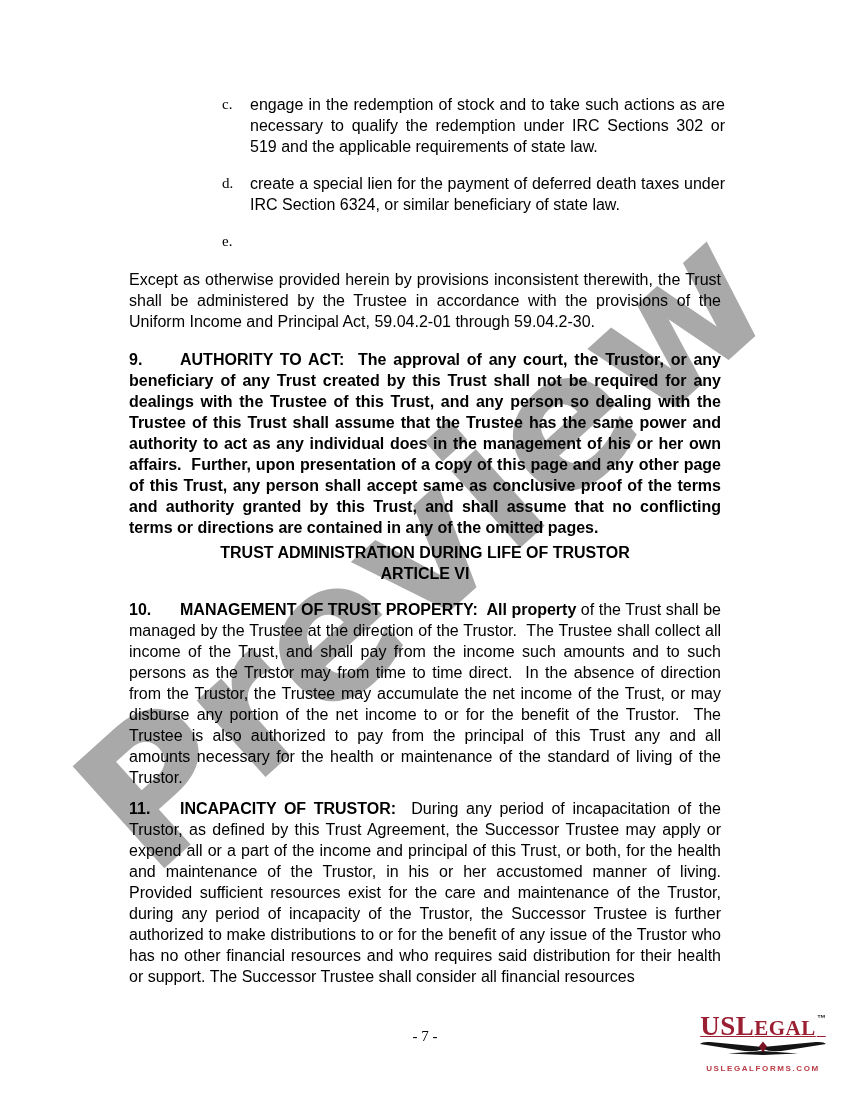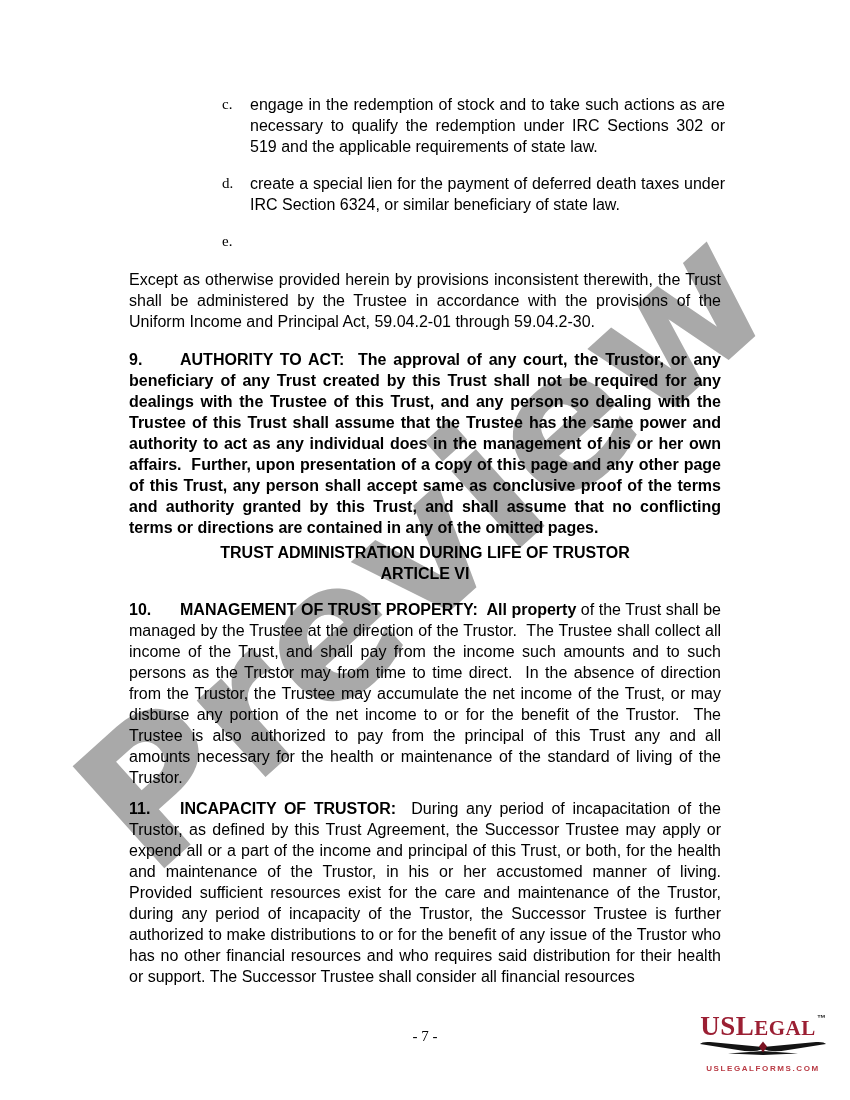--- a/index.html
+++ b/index.html
@@ -130,21 +130,21 @@
 
     <p class="para mt-s11">
       <span class="sec-num">11.</span><span class="bold">INCAPACITY OF TRUSTOR:</span><span>&nbsp; During any period of incapacitation of the Trustor, as defined by this Trust Agreement, the Successor Trustee may apply or expend all or a part of the income and principal of this Trust, or both, for the health and maintenance of the Trustor, in his or her accustomed manner of living. Provided sufficient resources exist for the care and maintenance of the Trustor, during any period of incapacity of the Trustor, the Successor Trustee is further authorized to make distributions to or for the benefit of any issue of the Trustor who has no other financial resources and who requires said distribution for their health or support. The Successor Trustee shall consider all financial resources</span>
     </p>
 
   </div>
 
   <div class="page-number">- 7 -</div>
 
   <div class="logo">
-    <div class="logo-text" style="color: rgb(155, 31, 51);">
+    <div class="logo-text" style="color: rgb(155, 31, 51); text-decoration: underline;">
       <span class="brand-big">USL</span><span class="brand-small">EGAL</span><span class="tm">™</span>
     </div>
     <div class="logo-wings">
       <svg width="126" height="15" viewBox="0 0 126 15" xmlns="http://www.w3.org/2000/svg">
         <path d="M63 6 L10 1 Q2 0.5 0 3 L38 9 Q54 12 63 8 Z" fill="#141414"></path>
         <path d="M63 6 L116 1 Q124 0.5 126 3 L88 9 Q72 12 63 8 Z" fill="#141414"></path>
         <path d="M63 10 L28 12.5 L63 14 L98 12.5 Z" fill="#141414"></path>
         <polygon points="63,0.5 67,5.5 63,11.5 59,5.5" fill="#7a1322"></polygon>
       </svg>
     </div>

